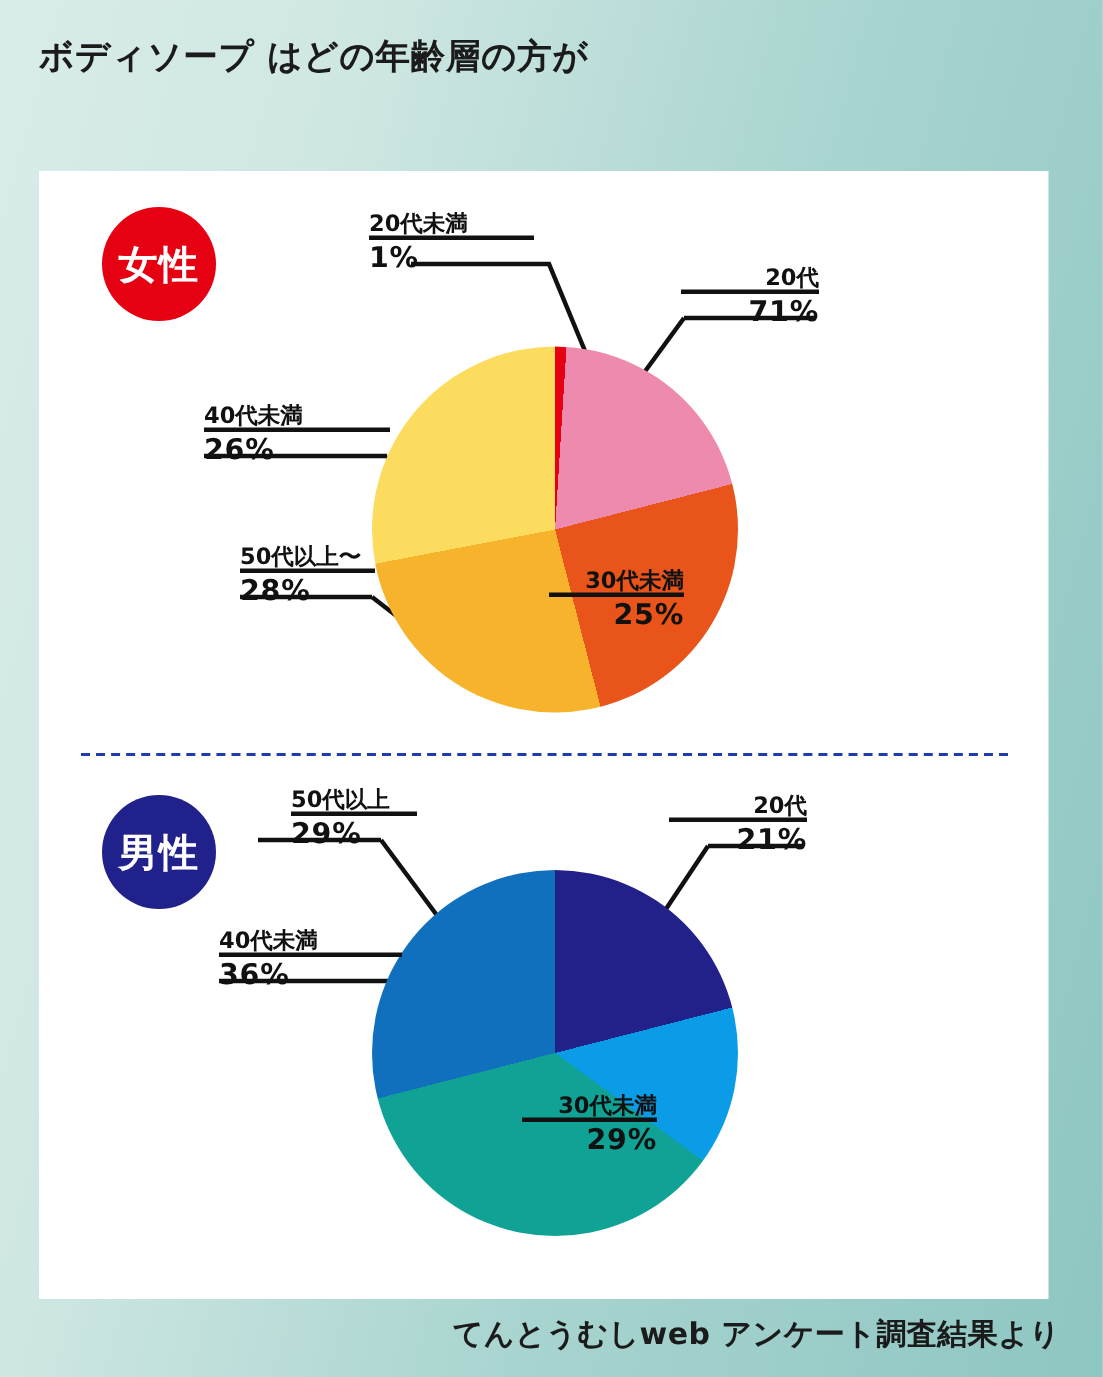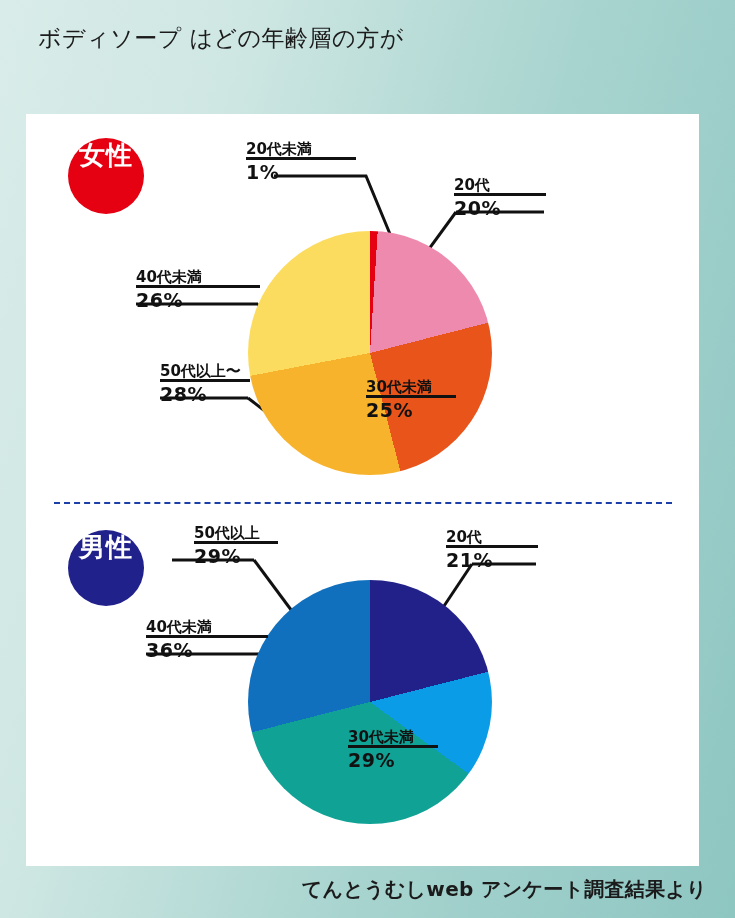--- a/index.html
+++ b/index.html
@@ -22,43 +22,43 @@
   }
   
   #header {
     position: absolute;
     left: 26px;
     top: 22px;
     width: 660px;
   }
   .title-line {
     font-size: 23px;
-    font-weight: normal;
+    font-weight: bold;
     color: #1b1b1b;
     letter-spacing: 0.5px;
     line-height: 33px;
     white-space: nowrap;
-    margin-left: 12px;
   }
   
   #panel {
     position: absolute;
     left: 26px;
     top: 114px;
     width: 673px;
     height: 752px;
     background: #ffffff;
   }
   
   .badge {
     position: absolute;
     width: 76px;
     height: 76px;
     border-radius: 50%;
     display: flex;
+    align-items: center;
     justify-content: center;
     color: #ffffff;
     font-size: 26px;
     font-weight: bold;
     letter-spacing: 1px;
   }
   #badge-female {
     left: 42px;
     top: 24px;
     background: #e50012;
@@ -104,21 +104,21 @@
     background: #111;
     margin: 1px 0 1px 0;
   }
   .callout .pct {
     font-size: 19px;
     font-weight: bold;
     color: #111;
     line-height: 22px;
     letter-spacing: 0.5px;
   }
-  .callout.align-right { }
+  .callout.align-right { text-align: right; }
   .callout.align-left  { text-align: left; }
 
   
   #leaders {
     position: absolute;
     left: 0; top: 0;
     width: 673px; height: 752px;
     pointer-events: none;
   }
   
@@ -180,21 +180,21 @@
 
     <div class="callout align-left" style="left:220px; top:28px; width:110px;">
       <div class="cat">20代未満</div>
       <div class="rule"></div>
       <div class="pct">1%</div>
     </div>
 
     <div class="callout align-right" style="left:428px; top:64px; width:92px;">
       <div class="cat">20代</div>
       <div class="rule"></div>
-      <div class="pct">20%</div>
+      <div class="pct">71%</div>
     </div>
 
     <div class="callout align-right" style="left:340px; top:266px; width:90px;">
       <div class="cat">30代未満</div>
       <div class="rule"></div>
       <div class="pct">25%</div>
     </div>
 
     <div class="callout align-left" style="left:110px; top:156px; width:124px;">
       <div class="cat">40代未満</div>

